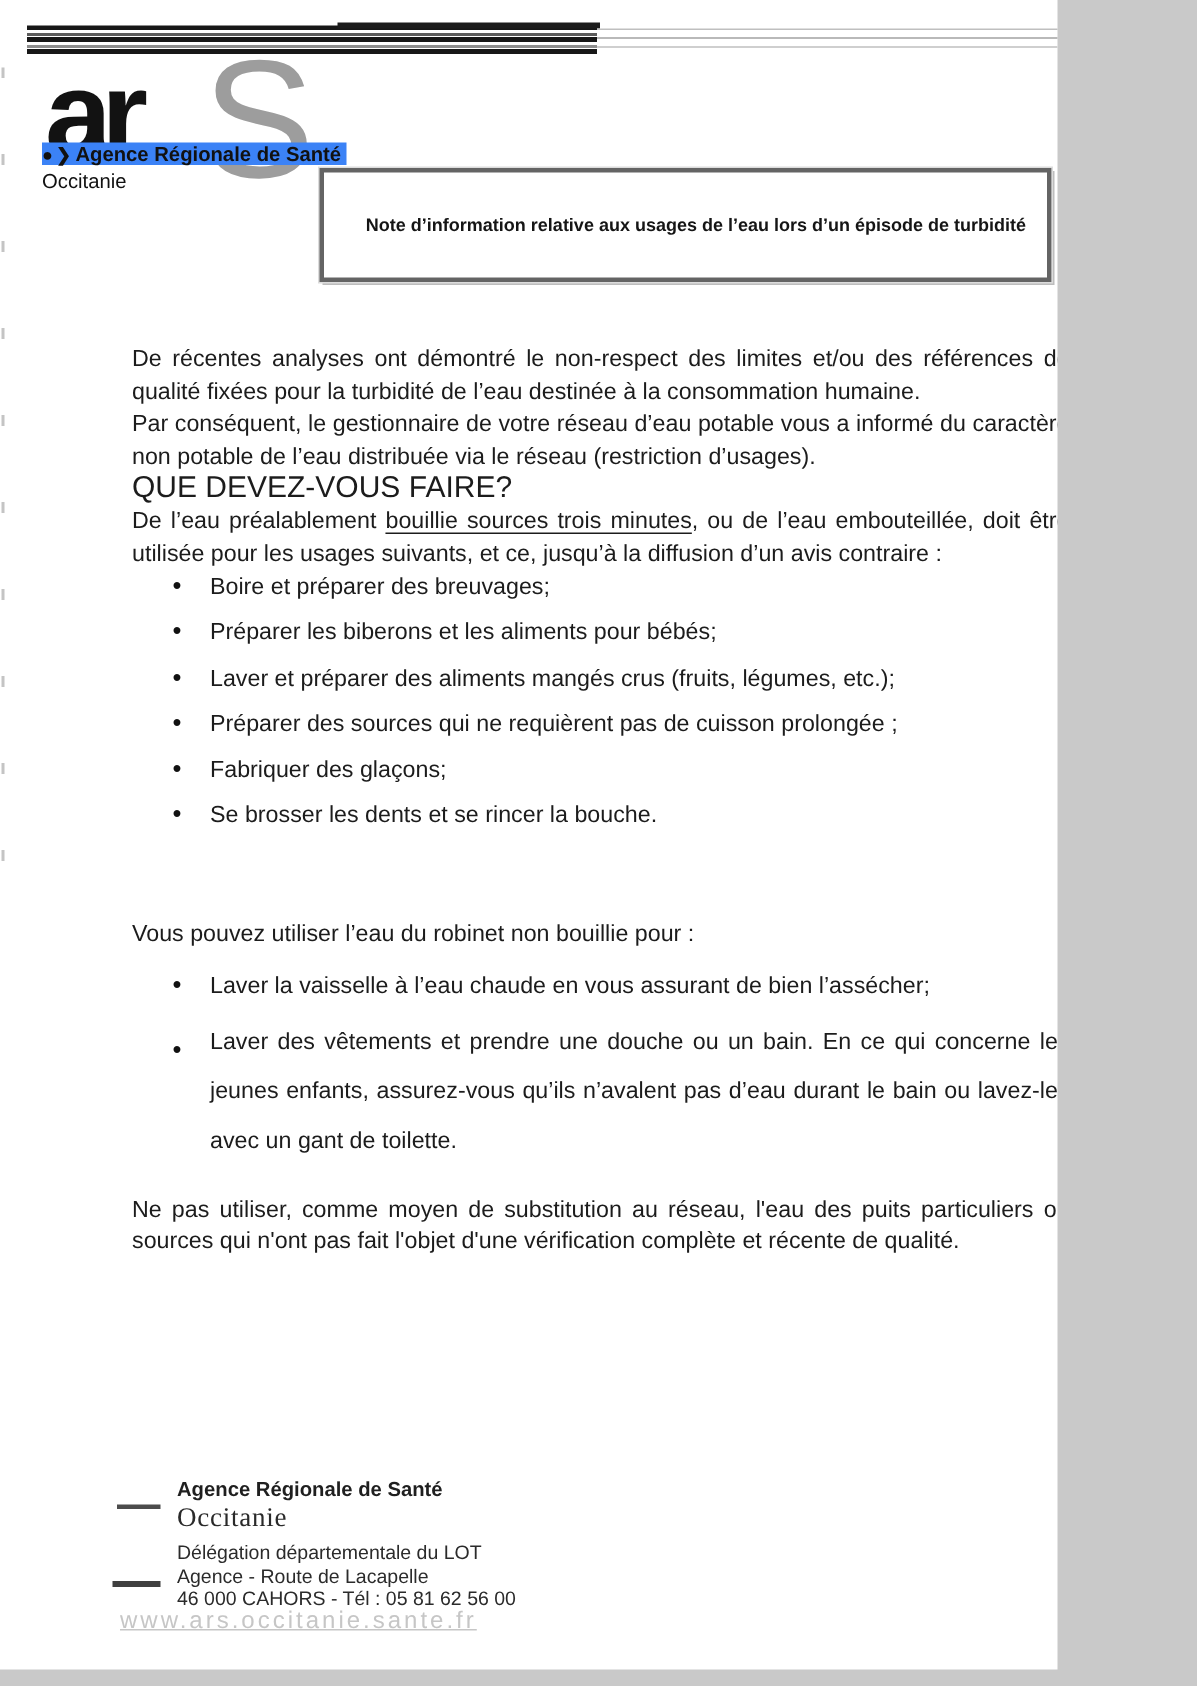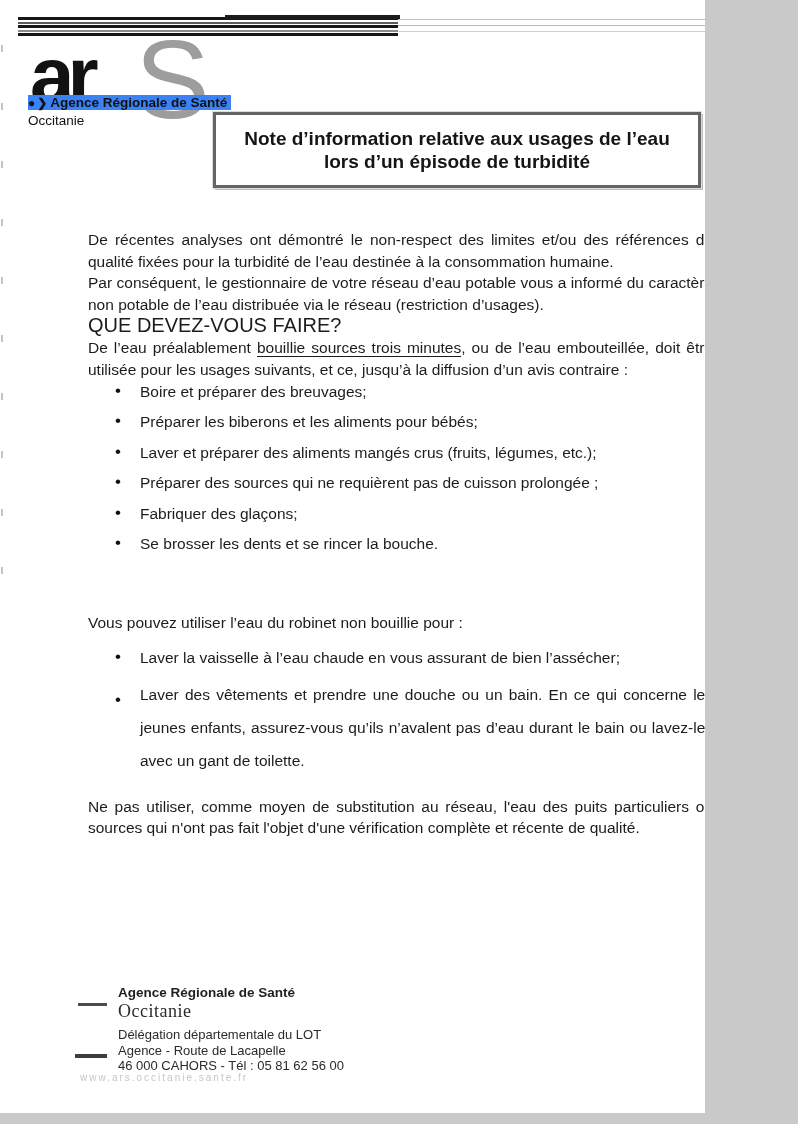--- a/index.html
+++ b/index.html
@@ -100,21 +100,21 @@
     position: absolute;
     left: 213px; top: 112px;
     width: 488px; height: 76px;
     box-sizing: border-box;
     border: 3px solid #646464;
     box-shadow: 0 0 0 1px #dcdcdc, 2px 2px 0 #bdbdbd;
     display: flex;
     align-items: center;
     justify-content: flex-end;
     text-align: center;
-    font-size: 19px;
+    font-size: 12px;
     font-weight: bold;
     line-height: 23px;
     padding: 0 14px;
     color: #151515;
   }
 
   
   .content {
     position: absolute;
     left: 88px; top: 229px;
@@ -189,23 +189,24 @@
     margin-bottom: 5px;
   }
   .footer .small {
     font-size: 13px;
     line-height: 15.5px;
     color: #2b2b2b;
   }
   .website {
     position: absolute;
     left: 80px; top: 1072px;
-    font-size: 10px;
+    font-size: 16px;
     letter-spacing: 2px;
     color: #c6c6c6;
+    text-decoration: underline;
   }
 </style>
 </head>
 <body>
 
 <div class="sheet">
 
   <div class="band-dark"></div>
   <div class="band-dark2"></div>
   <div class="band-light"></div>

